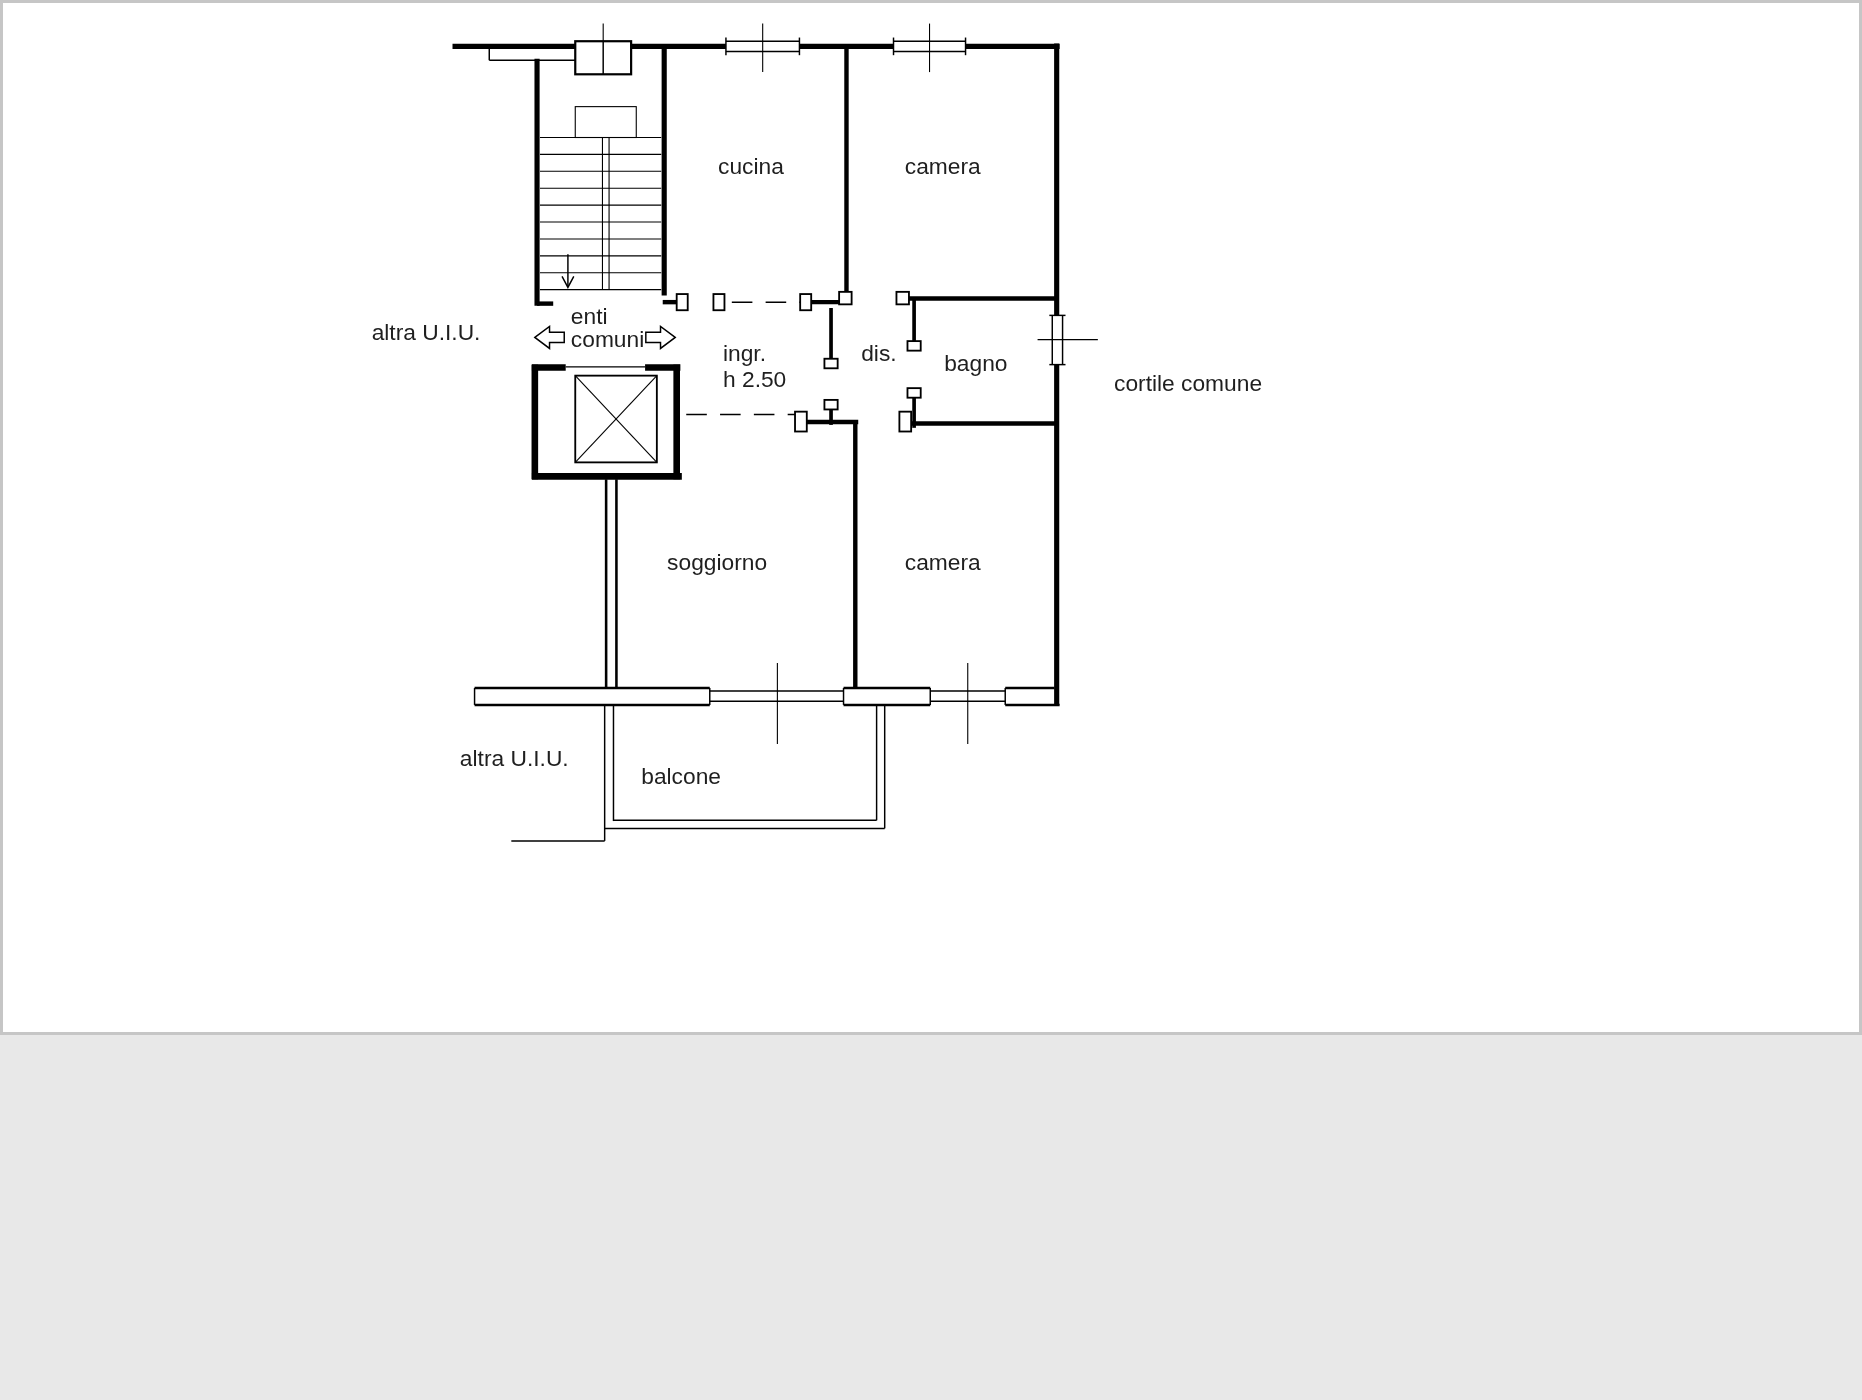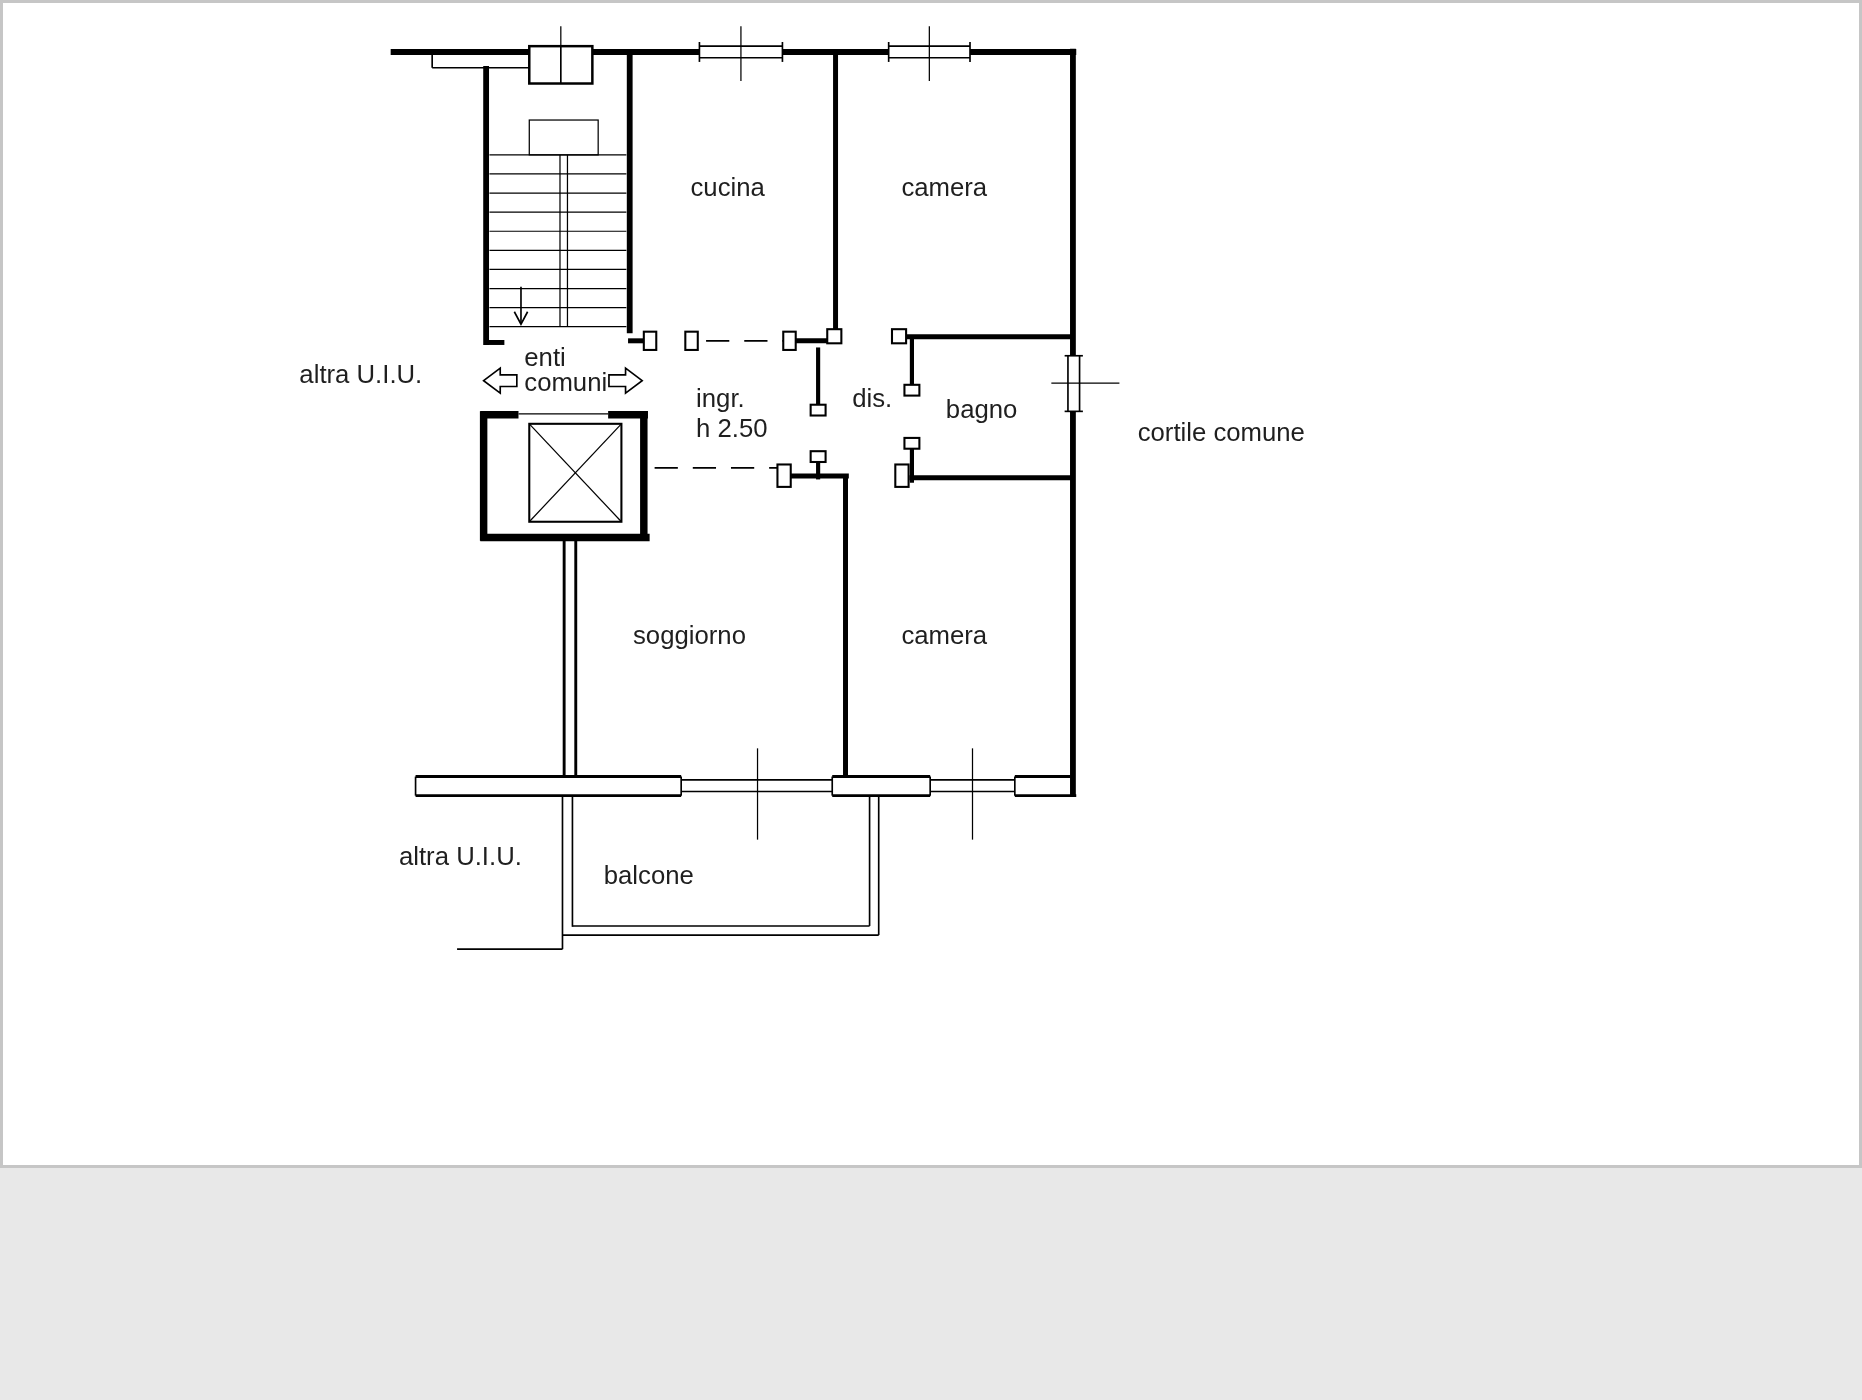--- a/index.html
+++ b/index.html
@@ -1,18 +1,18 @@
 <!DOCTYPE html>
 <html><head>
 <meta charset="utf-8">
 <style>
   html,body { margin:0; padding:0; background:#e8e8e8; }
   .frame {
     position:relative;
-    width:1862px; height:1168px;
+    width:1862px; height:1035px;
     box-sizing:border-box;
     background:#ffffff;
     border:3px solid #c6c6c6;
     overflow:hidden;
     font-family:"Liberation Sans", sans-serif;
   }
   svg { display:block; width:100%; height:100%; }
 
   
   .ext  { stroke:#000; stroke-width:7;   fill:none; }

